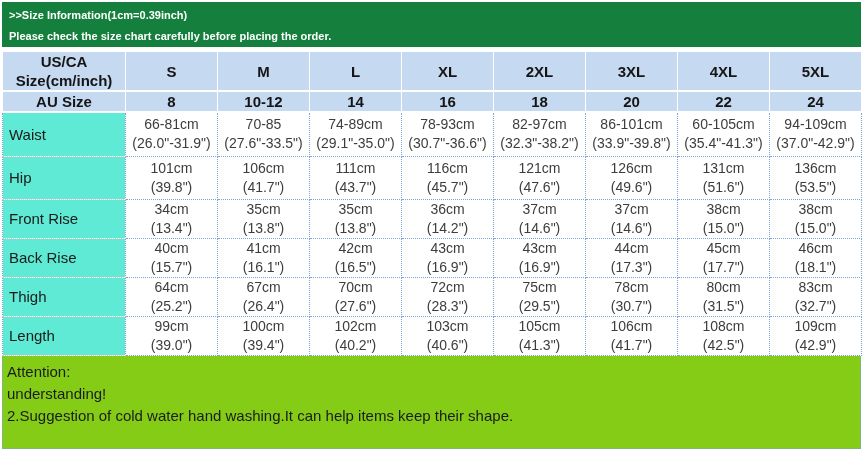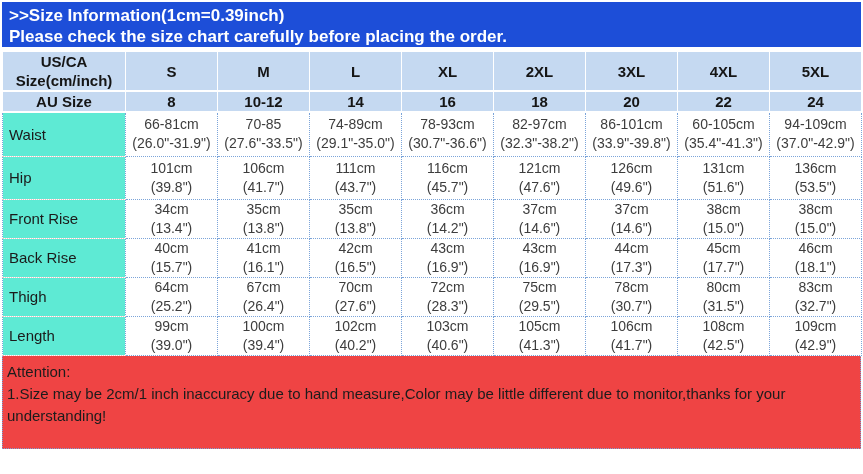--- a/index.html
+++ b/index.html
@@ -1,34 +1,34 @@
 <!DOCTYPE html>
 <html><head>
 <meta charset="utf-8">
 <style>
   html,body{margin:0;padding:0;background:#fff;}
   body{width:863px;height:474px;font-family:"Liberation Sans",sans-serif;overflow:hidden;}
-  .banner{margin:2px 0 0 2px;width:852px;height:42px;background:#1d4ed8;color:#fff;font-weight:bold;font-size:17px;line-height:21px;padding:3px 0 0 7px;}
+  .banner{margin:2px 0 0 2px;width:852px;height:42px;background:#15803d;color:#fff;font-weight:bold;font-size:11px;line-height:21px;padding:3px 0 0 7px;}
   table{border-collapse:collapse;table-layout:fixed;margin:3px 0 0 2px;width:859px;border:1px dotted #7ba4d9;}
   col.c0{width:123px;}
   col.c{width:92px;}
   td{padding:0;text-align:center;overflow:hidden;}
   .lb{background:#c5d9f1;color:#151515;font-weight:bold;font-size:15px;border-left:1px dotted #fff;border-right:1px dotted #fff;border-top:2px solid #fff;border-bottom:2px solid #fff;}
   .corner div{line-height:19px;}
   .ml{background:#5eead4;color:#1b1b1b;font-size:15px;text-align:left;padding-left:6px;border-top:1px dotted #f0c3c3;border-bottom:1px dotted #f0c3c3;border-left:1px dotted #7ba4d9;border-right:1px dotted #7ba4d9;}
   .dc{background:#fff;color:#3d3d3d;font-size:14px;line-height:19px;border:1px dotted #7ba4d9;}
   tr.rh-hdr{height:40px;}
   tr.rh-s{height:21px;}
   tr.rh-m1{height:44px;}
   tr.rh-m2{height:43px;}
   tr.rh-m3{height:38px;}
   tr.rh-m4{height:38px;}
   tr.rh-m5{height:39px;}
   tr.rh-m6{height:39px;}
-  .attention{margin-left:2px;width:849px;height:83px;border:1px dotted #7ba4d9;border-top:none;padding:5px 4px 4px 4px;font-size:15px;line-height:22px;color:#1c1c1c;background:#ef4444;}
+  .attention{margin-left:2px;width:849px;height:83px;border:1px dotted #7ba4d9;border-top:none;padding:5px 4px 4px 4px;font-size:15px;line-height:22px;color:#1c1c1c;background:#84cc16;}
 </style>
 </head>
 <body>
 
 <div class="banner">
   <div>&gt;&gt;Size Information(1cm=0.39inch)</div>
   <div>Please check the size chart carefully before placing the order.</div>
 </div>
 
 <table>
@@ -277,15 +277,15 @@
     <td class="dc">
           <div>109cm</div>
           <div>(42.9")</div>
         </td>
   </tr>
 </tbody>
   </table>
 
 <div class="attention">
   <div>Attention:</div>
-  <div>1.Size may be 2cm/1 inch inaccuracy due to hand measure,Color may be little different due to monitor,thanks for your</div>
   <div>understanding!</div>
+  <div>2.Suggestion of cold water hand washing.It can help items keep their shape.</div>
 </div>
 
 </body></html>

